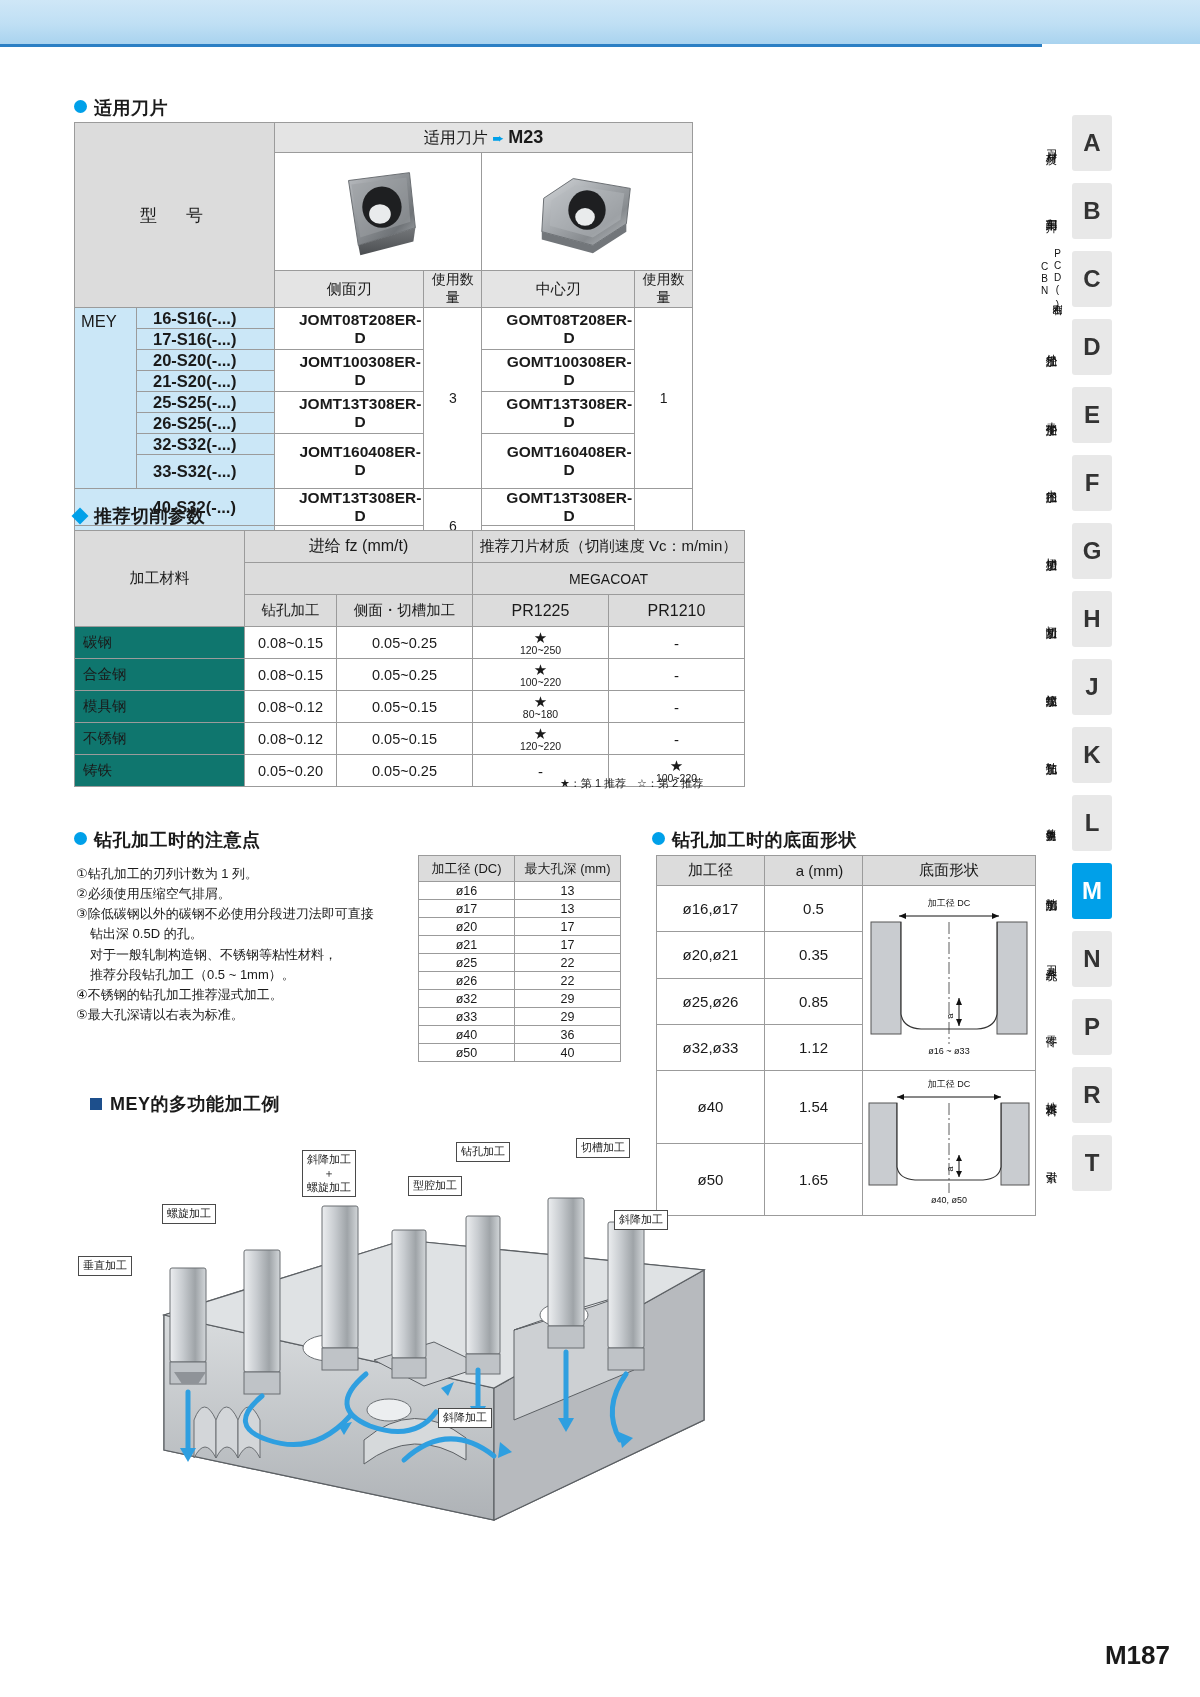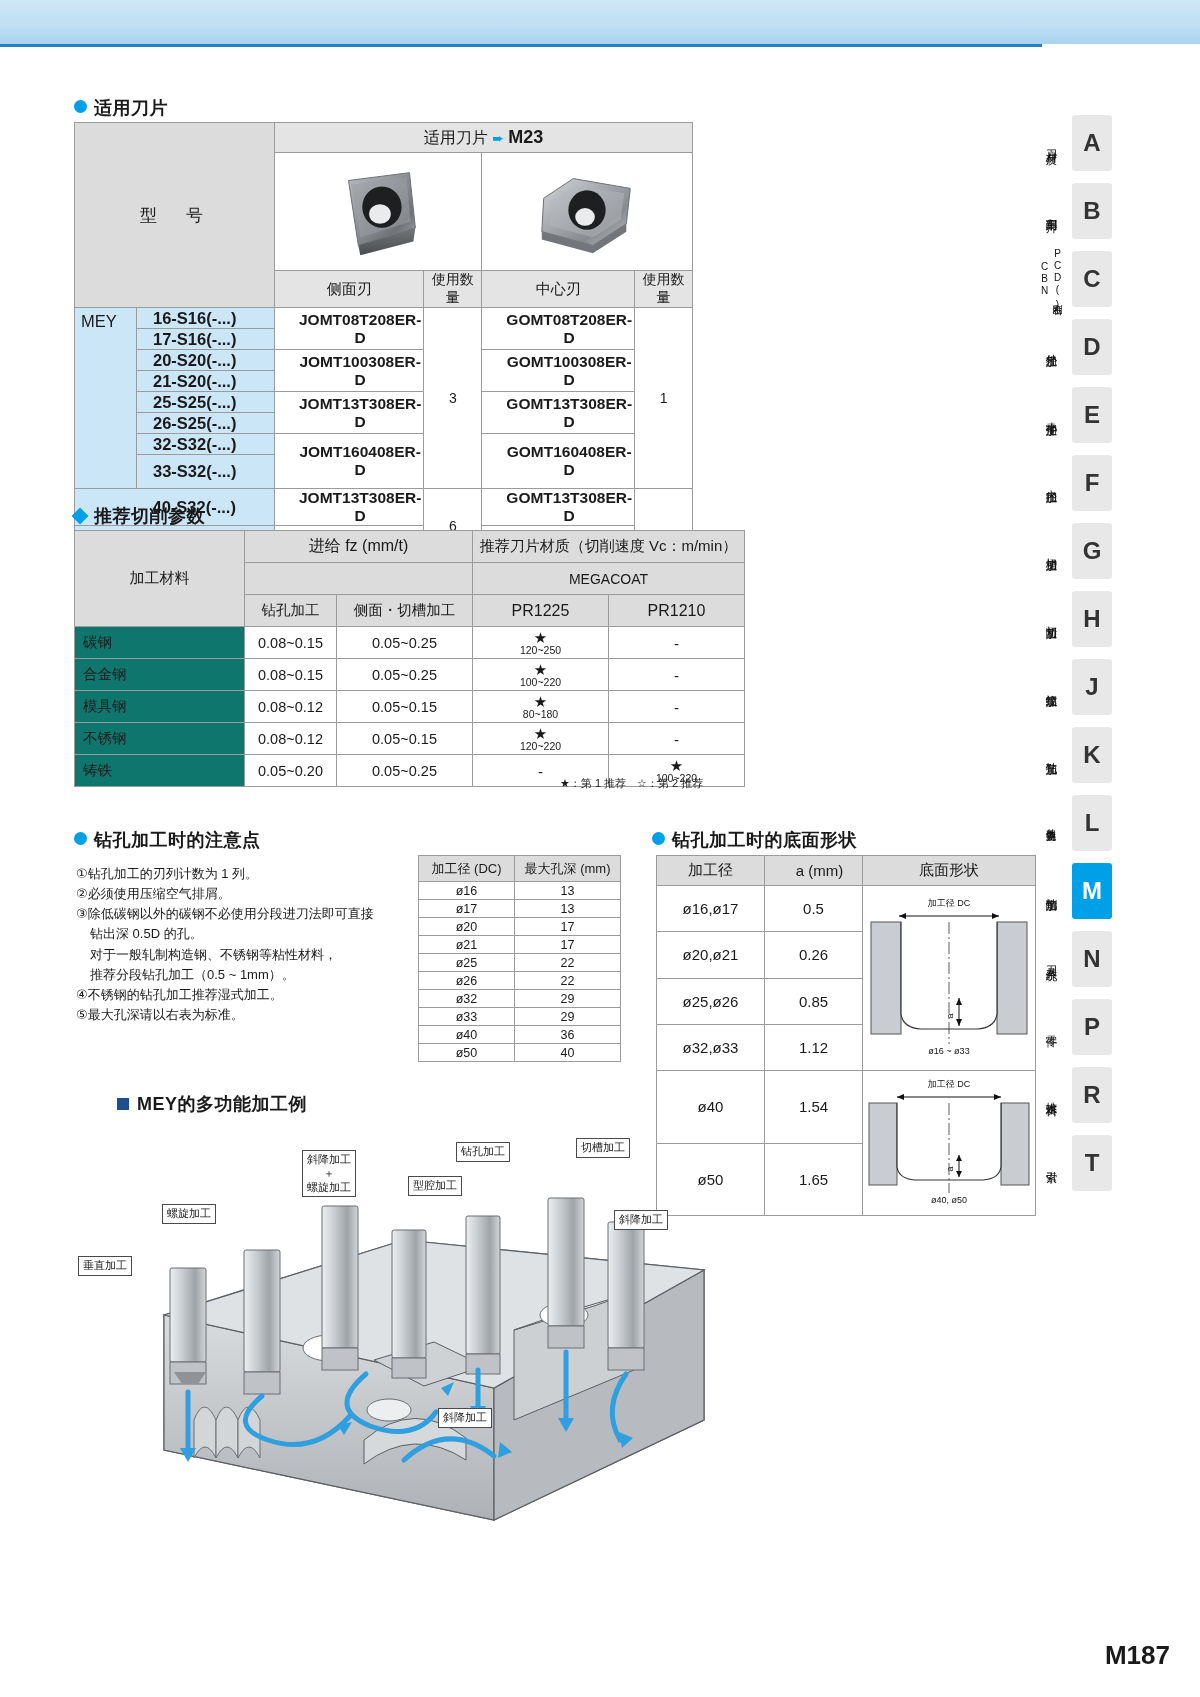--- a/index.html
+++ b/index.html
@@ -67,21 +67,21 @@
   #t3 td { font-size:12.5px; height:18px; }
   #t3 th { font-size:13px; height:26px; background:#dcdcdc; border:1px solid #9b9b9b; }
 
   
   #shape-head { left:652px; top:828px; }
   #t4 { left:656px; top:855px; }
   #t4 td { font-size:15px; }
   #t4 th { font-size:15px; height:30px; background:#dcdcdc; border:1px solid #9b9b9b; }
 
   
-  #ex-head { left:90px; top:1092px;margin-left:27px; }
+  #ex-head { left:90px; top:1092px; }
   #example { position:absolute; left:74px; top:1120px; width:700px; height:430px; }
   .calloutbox { position:absolute; background:#fff; border:1px solid #4a4a4a;
                 font-size:11px; text-align:center; padding:2px 4px; line-height:1.25;
                 white-space:nowrap; }
 
   
   #rail { position:absolute; left:1012px; top:110px; width:100px; }
   .railrow { position:relative; height:68px; }
   .rail-cn { position:absolute; right:44px; top:0; width:34px; height:66px;
              font-size:11.5px; line-height:13px; text-align:center;
@@ -404,21 +404,21 @@
         <line x1="96" y1="112" x2="96" y2="140" stroke="#111" stroke-width="1"></line>
         <path d="M96 112 l-3 7 h6 z" fill="#111"></path>
             <path d="M96 140 l-3 -7 h6 z" fill="#111"></path>
         <text x="90" y="130" font-size="9" fill="#111" transform="rotate(-90 90 130)" text-anchor="middle" font-family="Liberation Sans, sans-serif">a</text>
         <text x="86" y="168" font-size="9" text-anchor="middle" fill="#111" font-family="Liberation Sans, sans-serif">ø16 ~ ø33</text>
       </svg>
     </td>
   </tr>
   <tr>
     <td style="height:46px;">ø20,ø21</td>
-    <td>0.26</td>
+    <td>0.35</td>
   </tr>
   <tr>
     <td style="height:46px;">ø25,ø26</td>
     <td>0.85</td>
   </tr>
   <tr>
     <td style="height:46px;">ø32,ø33</td>
     <td>1.12</td>
   </tr>
   <tr>

